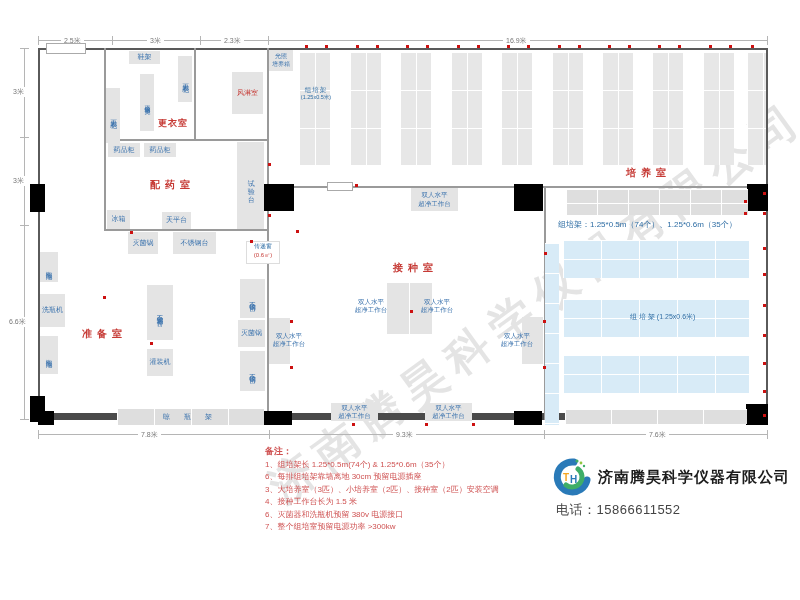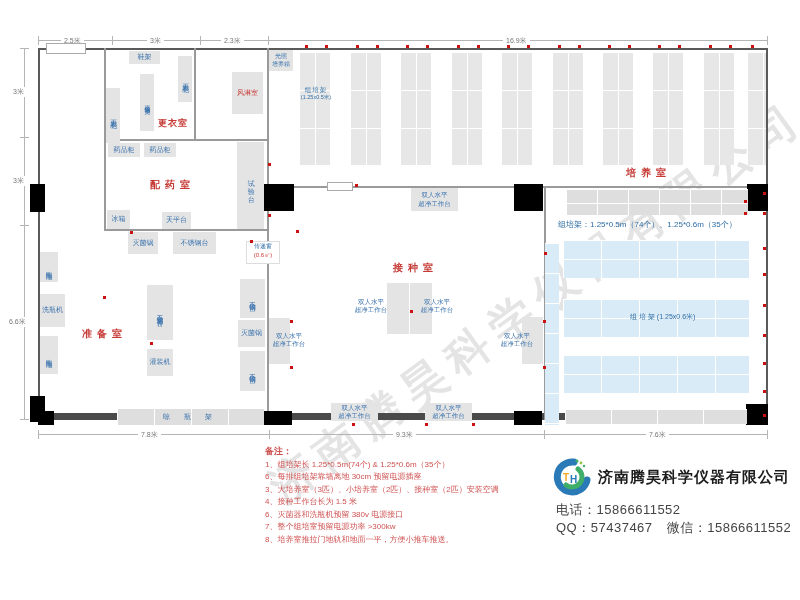--- a/index.html
+++ b/index.html
@@ -230,41 +230,36 @@
   <div class="abs rack-gray-h" style="left:565px;top:409px;width:182px;height:15px;background-size:46px 15px;"></div>
 
   <div class="abs" id="notes">
     <div class="title">备注：</div>
     <div>1、组培架长 1.25*0.5m(74个) &amp; 1.25*0.6m（35个）</div>
     <div>6、每排组培架靠墙离地 30cm 预留电源插座</div>
     <div>3、大培养室（3匹）、小培养室（2匹）、接种室（2匹）安装空调</div>
     <div>4、接种工作台长为 1.5 米</div>
     <div>6、灭菌器和洗瓶机预留 380v 电源接口</div>
     <div>7、整个组培室预留电源功率 &gt;300kw</div>
-    <div>8、培养室推拉门地轨和地面一平，方便小推车推送。</div>
   </div>
 
   <div class="abs" style="left:550px;top:456px;width:44px;height:44px;">
     <svg width="44" height="44" viewBox="0 0 44 44">
       <path d="M24 6 A 15 15 0 1 0 37 24" stroke="#2a7ab8" stroke-width="7" fill="none" stroke-linecap="round"></path>
       <path d="M28 13 A 9 9 0 1 1 16 29" stroke="#3fae68" stroke-width="5" fill="none" stroke-linecap="round"></path>
       <circle cx="27" cy="5" r="1.6" fill="#3fae68"></circle>
       <circle cx="31" cy="7" r="1.4" fill="#8fc63f"></circle>
       <circle cx="34" cy="10" r="1.2" fill="#3fae68"></circle>
       <text x="13" y="25" font-size="10" font-weight="bold" fill="#f5a623" font-family="Liberation Sans, sans-serif">T</text>
       <text x="20" y="27" font-size="10" font-weight="bold" fill="#2a7ab8" font-family="Liberation Sans, sans-serif">H</text>
     </svg>
   </div>
   <div class="abs" id="company-name">济南腾昊科学仪器有限公司</div>
   <div class="abs contact-line" style="left:556px;top:501px;">
     <span>电话：</span><span>15866611552</span>
-  </div>
-  <div class="abs contact-line" style="left:556px;top:519px;">
-    <span>QQ：</span><span>57437467</span>
-    <span style="margin-left:10px;">微信：</span><span>15866611552</span>
   </div>
 
 <div class="dot" style="left: 305px; top: 45px; background: rgb(204, 17, 17);"></div>
     <div class="dot" style="left: 325px; top: 45px; background: rgb(204, 17, 17);"></div>
     <div class="dot" style="left: 356px; top: 45px; background: rgb(204, 17, 17);"></div>
     <div class="dot" style="left: 376px; top: 45px; background: rgb(204, 17, 17);"></div>
     <div class="dot" style="left: 406px; top: 45px; background: rgb(204, 17, 17);"></div>
     <div class="dot" style="left: 426px; top: 45px; background: rgb(204, 17, 17);"></div>
     <div class="dot" style="left: 457px; top: 45px; background: rgb(204, 17, 17);"></div>
     <div class="dot" style="left: 477px; top: 45px; background: rgb(204, 17, 17);"></div>

